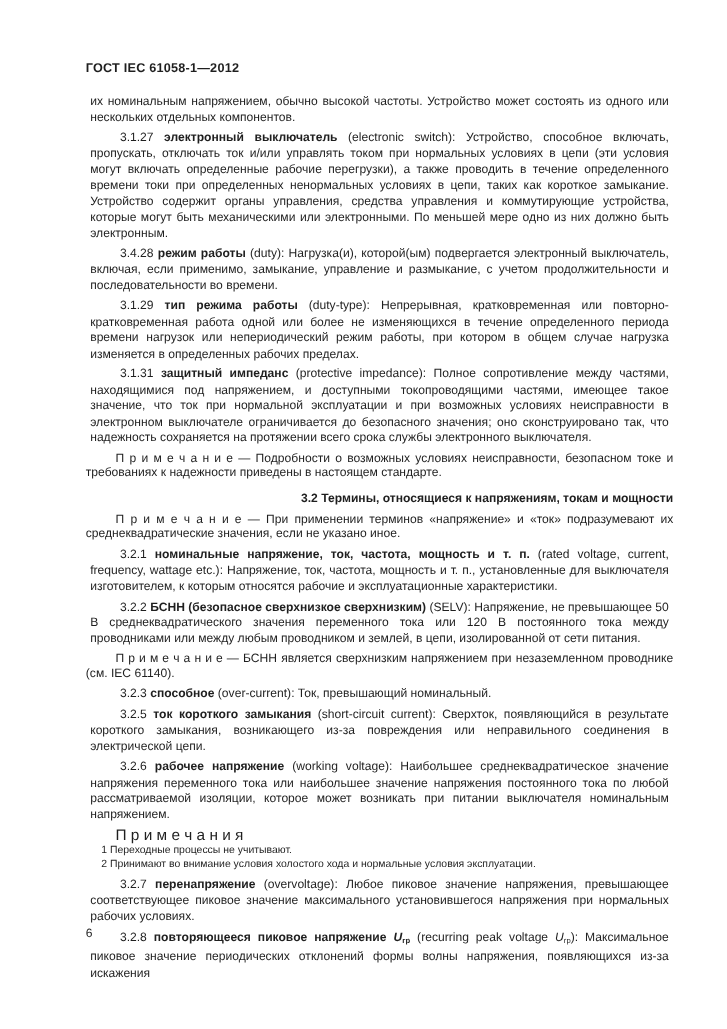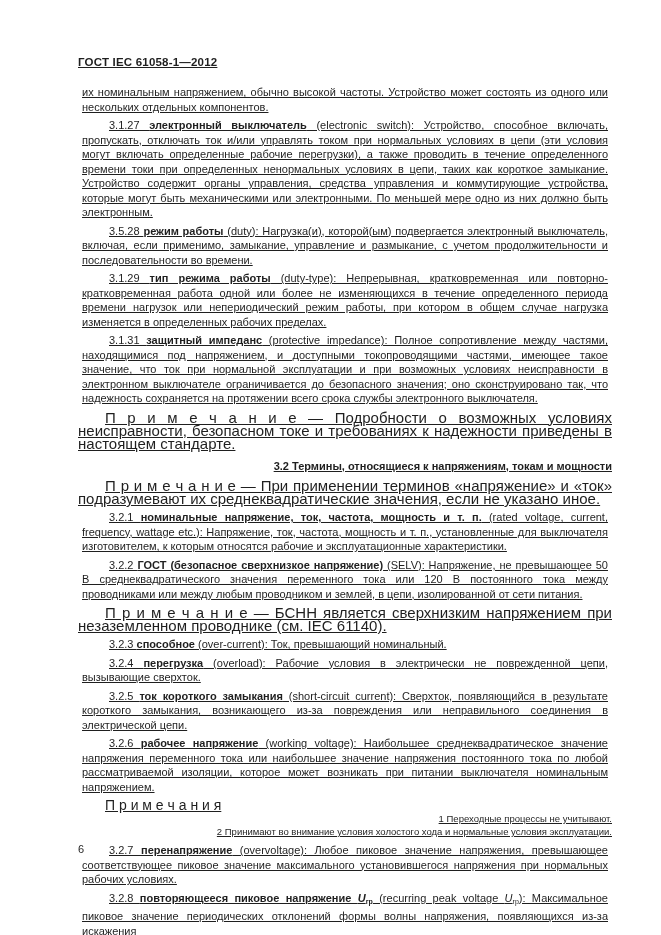--- a/index.html
+++ b/index.html
@@ -11,54 +11,53 @@
     color: #1f1f1f;
     overflow: hidden;
   }
   .page {
     position: relative;
     width: 552px;
     height: 935px;
     box-sizing: border-box;
     padding: 56px 49px 0 78px;
     background: #ffffff;
-    text-decoration: underline;
   }
   .header {
     font-size: 11.5px;
     font-weight: bold;
     margin-bottom: 17px;
     letter-spacing: 0.2px;
   }
   .docbody { width: 534px; }
   .para {
     margin: 4px;
     text-align: justify;
     text-indent: 27px;
     font-size: 11px;
     line-height: 14.5px;
   }
   .para.noindent { text-indent: 0; }
   .para.note {
-    font-size: 15px;
+    font-size: 11px;
     line-height: 13px;
     margin: 5px 0;
   }
   .para.note-head {
     font-size: 14px;
     line-height: 13px;
     margin: 5px 0 0 0;
     text-align: left;
   }
   .para.note-item {
     font-size: 9.5px;
     line-height: 13px;
     margin: 0;
     text-indent: 14px;
-    text-align: right;
+    text-align: left;
   }
   .para.note-item + .para.type-body { margin-top: 5px; }
   .para.heading {
     font-weight: bold;
     margin: 9px 0 6px 0;
     text-align: right;
   }
   .seg-b { font-weight: bold; }
   .seg-i { font-style: italic; }
   .seg-sub { font-size: 7px; vertical-align: -2px; letter-spacing: 0; }
@@ -70,31 +69,30 @@
   }
 </style>
 </head>
 <body>
 
 <div class="page">
   <div class="header">ГОСТ IEC 61058-1—2012</div>
   <div class="docbody">
       <p class="para body type-body noindent"><span>их номинальным напряжением, обычно высокой частоты. Устройство может состоять из одного или нескольких отдельных компонентов.</span></p>
       <p class="para body type-body"><span>3.1.27 </span><span class="seg-b">электронный выключатель</span><span> (electronic switch): Устройство, способное включать, пропускать, отключать ток и/или управлять током при нормальных условиях в цепи (эти условия могут включать определенные рабочие перегрузки), а также проводить в течение определенного времени токи при определенных ненормальных условиях в цепи, таких как короткое замыкание. Устройство содержит органы управления, средства управления и коммутирующие устройства, которые могут быть механическими или электронными. По меньшей мере одно из них должно быть электронным.</span></p>
-      <p class="para body type-body"><span>3.5.28 </span><span class="seg-b">режим работы</span><span> (duty): Нагрузка(и), которой(ым) подвергается электронный выключатель, включая, если применимо, замыкание, управление и размыкание, с учетом продолжительности и последовательности во времени.</span></p>
+      <p class="para body type-body"><span>3.4.28 </span><span class="seg-b">режим работы</span><span> (duty): Нагрузка(и), которой(ым) подвергается электронный выключатель, включая, если применимо, замыкание, управление и размыкание, с учетом продолжительности и последовательности во времени.</span></p>
       <p class="para body type-body"><span>3.1.29 </span><span class="seg-b">тип режима работы</span><span> (duty-type): Непрерывная, кратковременная или повторно-кратковременная работа одной или более не изменяющихся в течение определенного периода времени нагрузок или непериодический режим работы, при котором в общем случае нагрузка изменяется в определенных рабочих пределах.</span></p>
       <p class="para body type-body"><span>3.1.31 </span><span class="seg-b">защитный импеданс</span><span> (protective impedance): Полное сопротивление между частями, находящимися под напряжением, и доступными токопроводящими частями, имеющее такое значение, что ток при нормальной эксплуатации и при возможных условиях неисправности в электронном выключателе ограничивается до безопасного значения; оно сконструировано так, что надежность сохраняется на протяжении всего срока службы электронного выключателя.</span></p>
       <p class="para note type-note"><span>П р и м е ч а н и е — Подробности о возможных условиях неисправности, безопасном токе и требованиях к надежности приведены в настоящем стандарте.</span></p>
       <p class="para heading type-heading"><span>3.2 Термины, относящиеся к напряжениям, токам и мощности</span></p>
       <p class="para note type-note"><span>П р и м е ч а н и е — При применении терминов «напряжение» и «ток» подразумевают их среднеквадратические значения, если не указано иное.</span></p>
       <p class="para body type-body"><span>3.2.1 </span><span class="seg-b">номинальные напряжение, ток, частота, мощность и т. п.</span><span> (rated voltage, current, frequency, wattage etc.): Напряжение, ток, частота, мощность и т. п., установленные для выключателя изготовителем, к которым относятся рабочие и эксплуатационные характеристики.</span></p>
-      <p class="para body type-body"><span>3.2.2 </span><span class="seg-b">ГОСТ (безопасное сверхнизкое напряжение)</span><span> (SELV): Напряжение, не превышающее 50 В среднеквадратического значения переменного тока или 120 В постоянного тока между проводниками или между любым проводником и землей, в цепи, изолированной от сети питания.</span></p>
+      <p class="para body type-body"><span>3.2.2 </span><span class="seg-b">БСНН (безопасное сверхнизкое сверхнизким)</span><span> (SELV): Напряжение, не превышающее 50 В среднеквадратического значения переменного тока или 120 В постоянного тока между проводниками или между любым проводником и землей, в цепи, изолированной от сети питания.</span></p>
       <p class="para note type-note"><span>П р и м е ч а н и е — БСНН является сверхнизким напряжением при незаземленном проводнике (см. IEC 61140).</span></p>
       <p class="para body type-body"><span>3.2.3 </span><span class="seg-b">способное</span><span> (over-current): Ток, превышающий номинальный.</span></p>
-      <p class="para body type-body"><span>3.2.4 </span><span class="seg-b">перегрузка</span><span> (overload): Рабочие условия в электрически не поврежденной цепи, вызывающие сверхток.</span></p>
       <p class="para body type-body"><span>3.2.5 </span><span class="seg-b">ток короткого замыкания</span><span> (short-circuit current): Сверхток, появляющийся в результате короткого замыкания, возникающего из-за повреждения или неправильного соединения в электрической цепи.</span></p>
       <p class="para body type-body"><span>3.2.6 </span><span class="seg-b">рабочее напряжение</span><span> (working voltage): Наибольшее среднеквадратическое значение напряжения переменного тока или наибольшее значение напряжения постоянного тока по любой рассматриваемой изоляции, которое может возникать при питании выключателя номинальным напряжением.</span></p>
       <p class="para note-head type-note-head"><span>П р и м е ч а н и я</span></p>
       <p class="para note-item type-note-item"><span>1 Переходные процессы не учитывают.</span></p>
       <p class="para note-item type-note-item"><span>2 Принимают во внимание условия холостого хода и нормальные условия эксплуатации.</span></p>
       <p class="para body type-body"><span>3.2.7 </span><span class="seg-b">перенапряжение</span><span> (overvoltage): Любое пиковое значение напряжения, превышающее соответствующее пиковое значение максимального установившегося напряжения при нормальных рабочих условиях.</span></p>
       <p class="para body type-body"><span>3.2.8 </span><span class="seg-b">повторяющееся пиковое напряжение </span><span class="seg-b seg-i">U</span><span class="seg-b seg-sub">гр</span><span> (recurring peak voltage </span><span class="seg-i">U</span><span class="seg-sub">rp</span><span>): Максимальное пиковое значение периодических отклонений формы волны напряжения, появляющихся из-за искажения</span></p>
     </div>
   <div class="page-number">6</div>
 </div>

